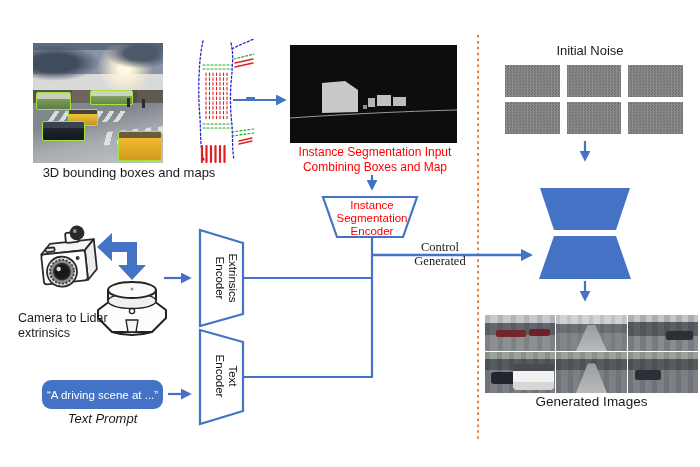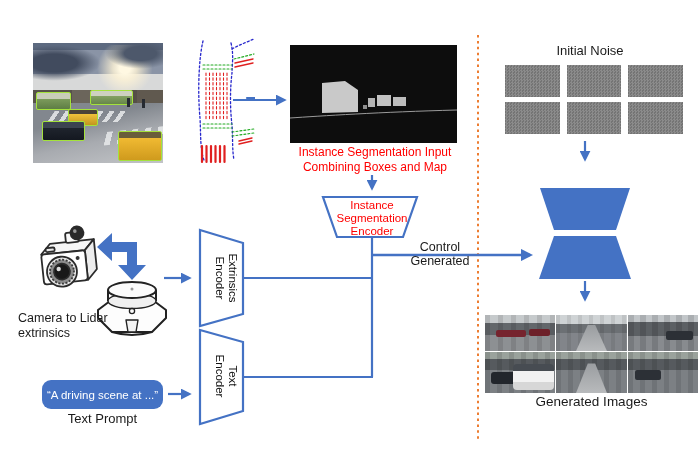--- a/index.html
+++ b/index.html
@@ -43,31 +43,31 @@
 
   
   .black-img{left:290px;top:45px;width:167px;height:98px;background:#0d0d0d;z-index:1;}
   .seg-caption{left:285px;top:145px;width:180px;font-size:12px;line-height:14.5px;color:#FF0000;}
 
   
   .ise-label{left:320px;top:199px;width:104px;font-size:11.5px;line-height:12.8px;color:#FF0000;}
   .enc-label{width:90px;height:34px;font-size:11.5px;line-height:13px;transform:rotate(90deg);color:#111;}
   .ext-label{left:177px;top:261px;}
   .txt-label{left:177px;top:359px;}
-  .control-label{left:400px;top:241px;width:80px;font-size:12.5px;line-height:13.5px;}
+  .control-label{left:400px;top:241px;width:80px;font-size:12.5px;line-height:13.5px;font-family:Liberation Serif, serif;}
 
   
   .camera-svg{left:28px;top:220px;z-index:1;}
   .lidar-svg{left:92px;top:274px;z-index:1;}
   .camera-caption{left:18px;top:295px;width:112px;font-size:12.5px;line-height:15px;margin-top:16px;}
 
   
   .prompt-box{left:42px;top:380px;width:121px;height:29px;border-radius:9px;background:#4472C4;
     color:#ffffff;font-size:11.5px;display:flex;align-items:center;justify-content:center;z-index:3;}
-  .prompt-caption{left:42px;top:411px;width:121px;font-size:13px;}
+  .prompt-caption{left:42px;top:411px;width:121px;font-size:13px;font-style:italic;}
 
   
   .noise-title{left:515px;top:43px;width:150px;font-size:13px;}
   .noise-grid{left:505px;top:65px;width:178px;height:69px;display:grid;z-index:1;
     grid-template-columns:1fr 1fr 1fr;grid-template-rows:1fr 1fr;column-gap:7px;row-gap:5px;}
   .noise{background-color:#7e7e7e;
     background-image:repeating-conic-gradient(#8b8b8b 0% 25%, #747474 0% 50%),
       repeating-linear-gradient(45deg, rgba(255,255,255,.07) 0 1px, rgba(0,0,0,.05) 1px 2px);
     background-size:3px 3px, 5px 5px;background-blend-mode:normal;}
   .gen-grid{left:485px;top:315px;width:213px;height:78px;display:grid;z-index:1;
@@ -142,20 +142,21 @@
     <div class="cross1"></div>
     <div class="cross2"></div>
     <div class="veh bus1"></div>
     <div class="veh bus2"></div>
     <div class="veh taxi1"></div>
     <div class="veh cardark"></div>
     <div class="veh taxi2"></div>
     <div class="ped" style="left:72%;top:46%;"></div>
     <div class="ped" style="left:84%;top:47%;"></div>
   </div>
+  <div class="lbl center photo-caption">3D bounding boxes and maps</div>
 
   <svg class="abs mapsvg" width="62" height="128" viewBox="0 0 62 128">
     <g fill="none" stroke-linecap="round">
       <path d="M10,5 C5,26 5,62 7,82 C8,101 7,113 11,124" stroke="#2626cc" stroke-width="1.3" stroke-dasharray="2 2.2"></path>
       <path d="M38,7 C41,19 39,29 39,37 C37,53 37,73 39,89 C40,103 39,113 41,124" stroke="#2626cc" stroke-width="1.3" stroke-dasharray="2 2.2"></path>
       <path d="M39,13 C46,9 54,6 61,3" stroke="#2626cc" stroke-width="1.3" stroke-dasharray="2 2.2"></path>
       <path d="M41,23 L61,18" stroke="#22aa22" stroke-width="1.2" stroke-dasharray="2 2"></path>
       <path d="M42,27 L60,23" stroke="#e02020" stroke-width="1.4"></path>
       <path d="M42,31 L60,27" stroke="#e02020" stroke-width="1.4"></path>
       <path d="M10,29 L39,29 M10,33 L39,33" stroke="#22aa22" stroke-width="1.1" stroke-dasharray="2 2"></path>

